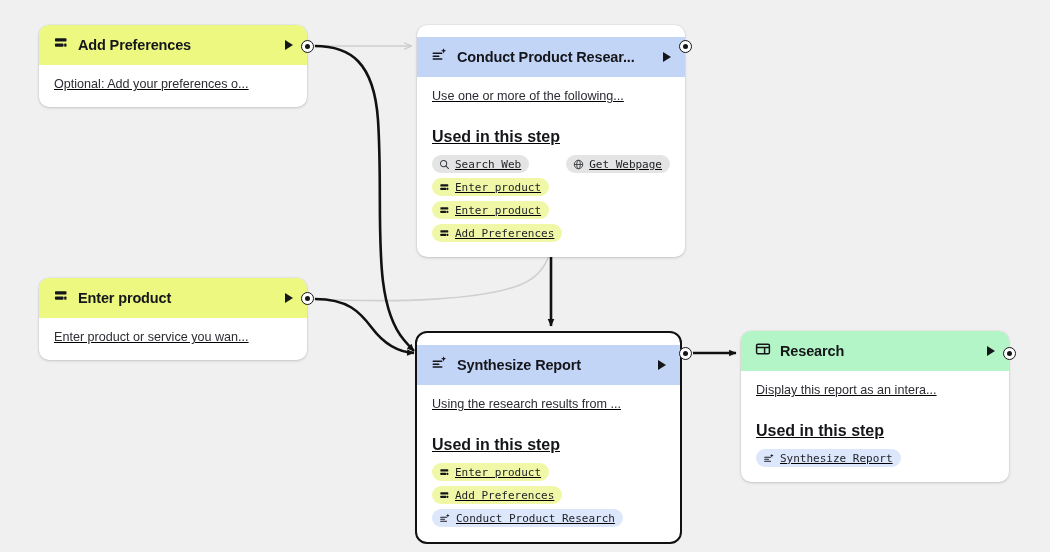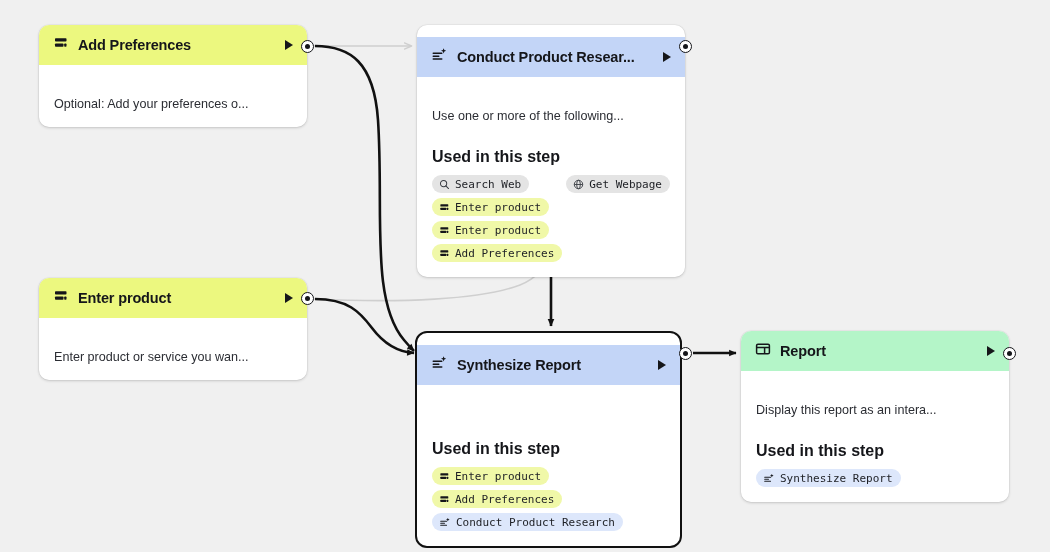--- a/index.html
+++ b/index.html
@@ -68,21 +68,22 @@
   .run-tri {
     width: 0; height: 0;
     border-left: 8px solid #15161a;
     border-top: 5.5px solid transparent;
     border-bottom: 5.5px solid transparent;
     margin-right: 2px;
     flex: none;
   }
 
   .node-body {
-    padding: 31px 15px 15px 15px;
+    padding: 11px 15px 15px 15px;
+    text-decoration: underline;
   }
   .body-desc {
     font-size: 12.6px;
     color: #2b2d33;
     line-height: 1.3;
     white-space: nowrap;
     overflow: hidden;
   }
   .used-label {
     font-size: 16px;
@@ -269,20 +270,21 @@
           <rect x="1.5" y="5.4" width="10" height="1.5" rx="0.75" fill="#15161a"></rect>
           <rect x="1.5" y="8.4" width="7" height="1.5" rx="0.75" fill="#15161a"></rect>
           <rect x="1.5" y="11.2" width="10" height="1.5" rx="0.75" fill="#15161a"></rect>
           <path d="M12.6,1.2 L13.35,3.05 L15.2,3.8 L13.35,4.55 L12.6,6.4 L11.85,4.55 L10,3.8 L11.85,3.05 Z" fill="#15161a"></path>
         </svg>
       </span>
       <span class="node-title">Synthesize Report</span>
       <span class="run-tri"></span>
     </div>
     <div class="node-body">
+      <div class="body-desc">Using the research results from ...</div>
       <div class="used-label">Used in this step</div>
       <div class="chips">
         <span class="chip chip-yellow">
           <svg width="11" height="11" viewBox="0 0 16 16">
             <rect x="2" y="3.2" width="11.5" height="3.4" rx="0.8" fill="#15161a"></rect>
             <rect x="2" y="8.4" width="8.5" height="3.4" rx="0.8" fill="#15161a"></rect>
             <rect x="11.2" y="8.4" width="2.3" height="3.4" rx="0.8" fill="#15161a"></rect>
           </svg>
           <span>Enter product</span>
         </span>
@@ -310,21 +312,21 @@
 
   <div class="node" style="left:741px; top:331px;">
     <div class="node-header hdr-green">
       <span class="ico">
         <svg width="16" height="16" viewBox="0 0 16 16">
           <rect x="1.6" y="3.2" width="12.8" height="9.6" rx="1.4" fill="none" stroke="#15161a" stroke-width="1.5"></rect>
           <line x1="1.6" y1="6.6" x2="14.4" y2="6.6" stroke="#15161a" stroke-width="1.5"></line>
           <line x1="9.6" y1="6.6" x2="9.6" y2="12.8" stroke="#15161a" stroke-width="1.5"></line>
         </svg>
       </span>
-      <span class="node-title">Report</span>
+      <span class="node-title">Research</span>
       <span class="run-tri"></span>
     </div>
     <div class="node-body">
       <div class="body-desc">Display this report as an intera...</div>
       <div class="used-label">Used in this step</div>
       <div class="chips">
         <span class="chip chip-blue">
           <svg width="12" height="11" viewBox="0 0 17 16">
             <rect x="1.5" y="5.4" width="10" height="1.5" rx="0.75" fill="#1d1f24"></rect>
             <rect x="1.5" y="8.4" width="7" height="1.5" rx="0.75" fill="#1d1f24"></rect>

